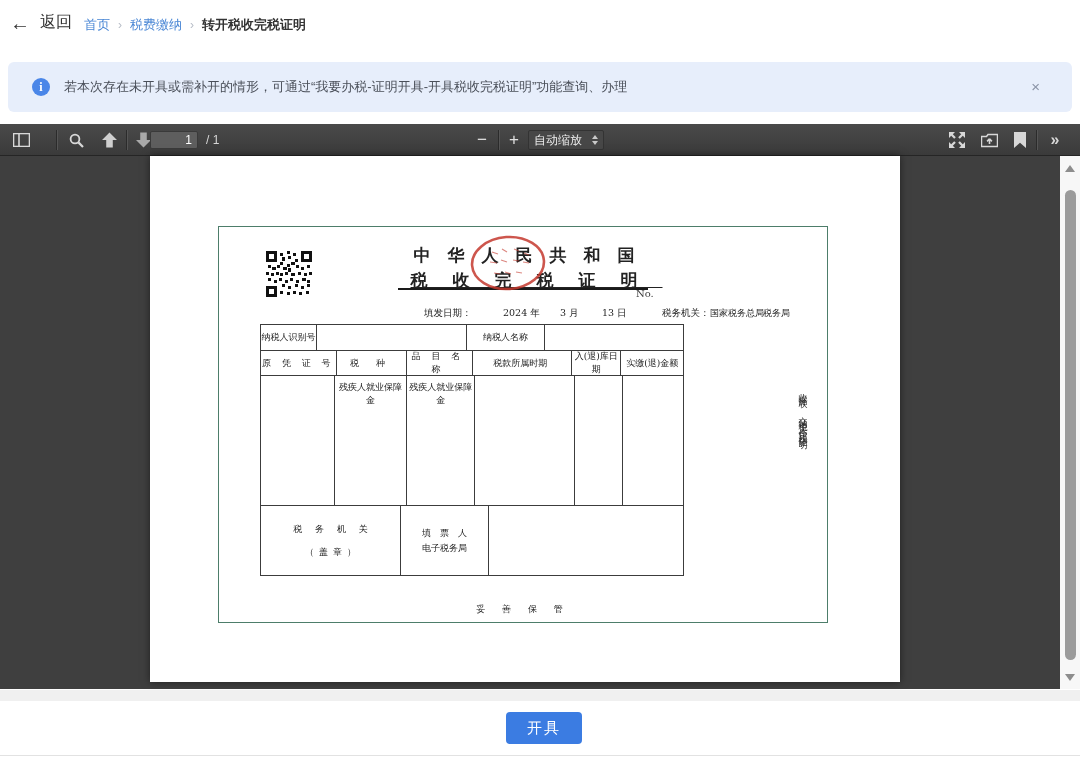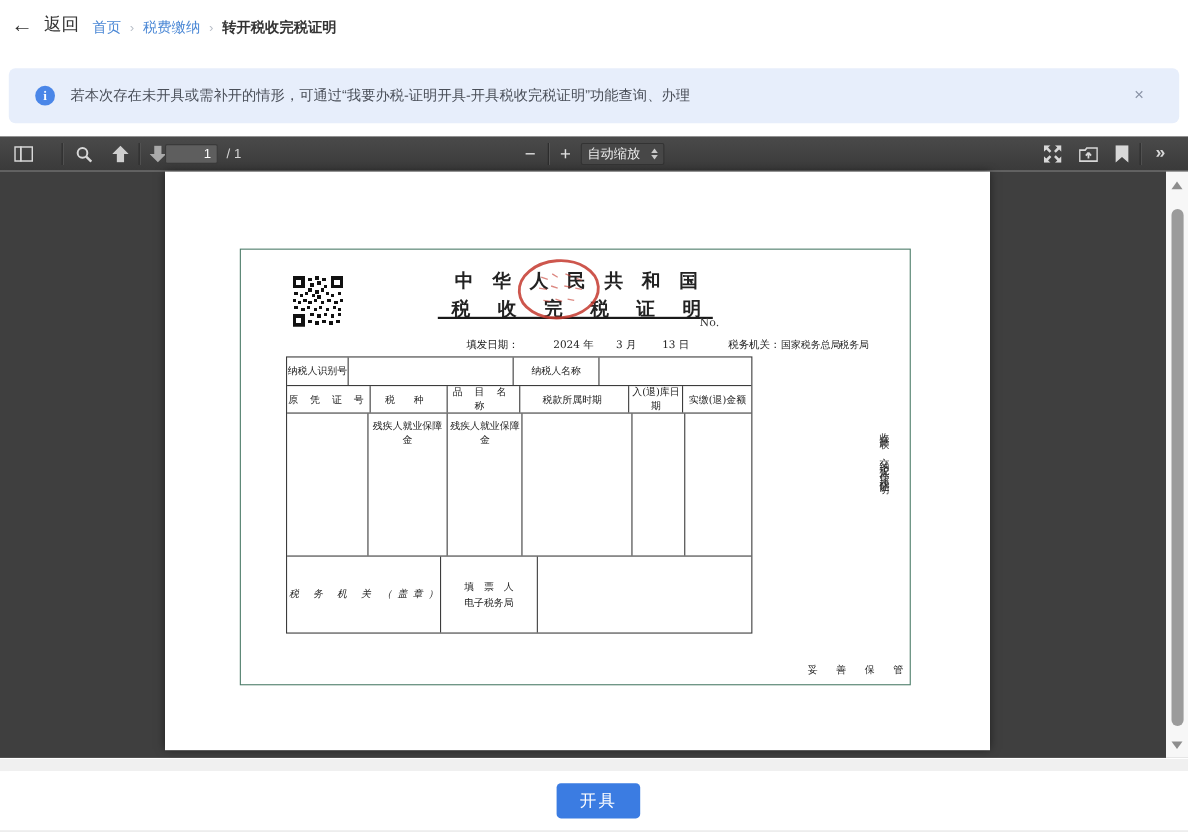--- a/index.html
+++ b/index.html
@@ -77,45 +77,45 @@
   .scroll-arrow.up { top:4px; } .scroll-arrow.up i { border-bottom:7px solid #8d8d8d; }
   .scroll-arrow.down { bottom:4px; } .scroll-arrow.down i { border-top:7px solid #8d8d8d; }
   .scroll-thumb { position:absolute; left:5px; top:34px; width:11px; height:470px; border-radius:6px; background:#9b9b9b; cursor:grab; }
 
   
   .cert { position:absolute; inset:0; font-family:"DejaVu Serif","Liberation Serif",serif; color:#222; }
   .cert-border { position:absolute; left:68px; top:70px; width:610px; height:397px; border:1px solid #4d7d6a; }
   .qr { position:absolute; left:116px; top:95px; width:46px; height:46px; }
   .cert-title { position:absolute; left:240px; top:88px; width:268px; text-align:center; }
   .cert-title .t1 { font-size:17px; font-weight:bold; letter-spacing:17px; margin-right:-17px; white-space:nowrap; }
-  .cert-title .t2 { font-size:17px; font-weight:bold; letter-spacing:25px; margin-right:-25px; white-space:nowrap; margin-top:2px; }
+  .cert-title .t2 { font-size:17px; font-weight:bold; letter-spacing:25px; margin-right:-25px; white-space:nowrap; margin-top:2px;text-decoration:underline; }
   .title-rule { position:absolute; left:248px; top:132px; width:250px; height:2px; background:#1a1a1a; }
   .seal { position:absolute; left:318px; top:76px; width:80px; height:62px; opacity:.85; }
   .cert-no { position:absolute; left:486px; top:132px; font-size:10px; color:#3a3a3a; }
   .date-line { position:absolute; left:0; top:151px; width:848px; height:14px; font-size:9.5px; color:#222; }
   .date-line span { position:absolute; white-space:nowrap; }
   .dl-label { left:274px; } .dl-year { left:353px; } .dl-month { left:410px; } .dl-day { left:452px; }
   .dl-auth-label { left:512px; } .dl-auth-value { left:560px; font-size:9px; } .dl-auth-suffix { left:613px; font-size:9px; }
 
   .cert-table { position:absolute; left:110px; top:168px; width:424px; border:1px solid #3c3c3c; font-size:9px; }
   .trow { display:flex; border-bottom:1px solid #3c3c3c; }
   .trow:last-child { border-bottom:none; }
   .tcell { border-right:1px solid #3c3c3c; display:flex; align-items:center; justify-content:center; text-align:center; overflow:hidden; }
   .tcell:last-child { border-right:none; }
   .tcell.top { align-items:flex-start; padding-top:5px; }
   .sp2 { letter-spacing:4px; margin-right:-4px; }
   .r1 { height:26px; } .r2 { height:25px; } .r3 { height:130px; } .r4 { height:26px; } .r5 { height:69px; }
   .r4 .left-pad { justify-content:flex-start; padding-left:12px; }
-  .sign-cell { flex-direction:row; gap:10px;font-style:italic; }
+  .sign-cell { flex-direction:column; gap:10px; }
   .sign-cell div { letter-spacing:5px; margin-right:-5px; }
   .filler-cell { flex-direction:column; gap:2px; }
 
   .side-note { position:absolute; left:646px; top:230px; height:180px; writing-mode:vertical-rl; font-size:9px; color:#222; letter-spacing:3px; }
   .side-note .gap { display:inline-block; height:14px; }
-  .keep-note { position:absolute; left:68px; top:447px; width:610px; text-align:right; font-size:9px; letter-spacing:7px; color:#222; }
+  .keep-note { position:absolute; left:68px; top:447px; width:610px; text-align:center; font-size:9px; letter-spacing:7px; color:#222; }
 
   
   .footer-strip { position:absolute; left:0; top:690px; width:1080px; height:11px; background:#f0f0f0; }
   .footer { position:absolute; left:8px; top:701px; width:1080px; height:60px; background:#fff; }
   .issue-button {
     position:absolute; left:498px; top:11px; width:76px; height:32px;
     background:#3b7ce2; color:#fff; font-size:15px; border:none; border-radius:4px;
     display:flex; align-items:center; justify-content:center; cursor:pointer;
     letter-spacing:2px;
   }

